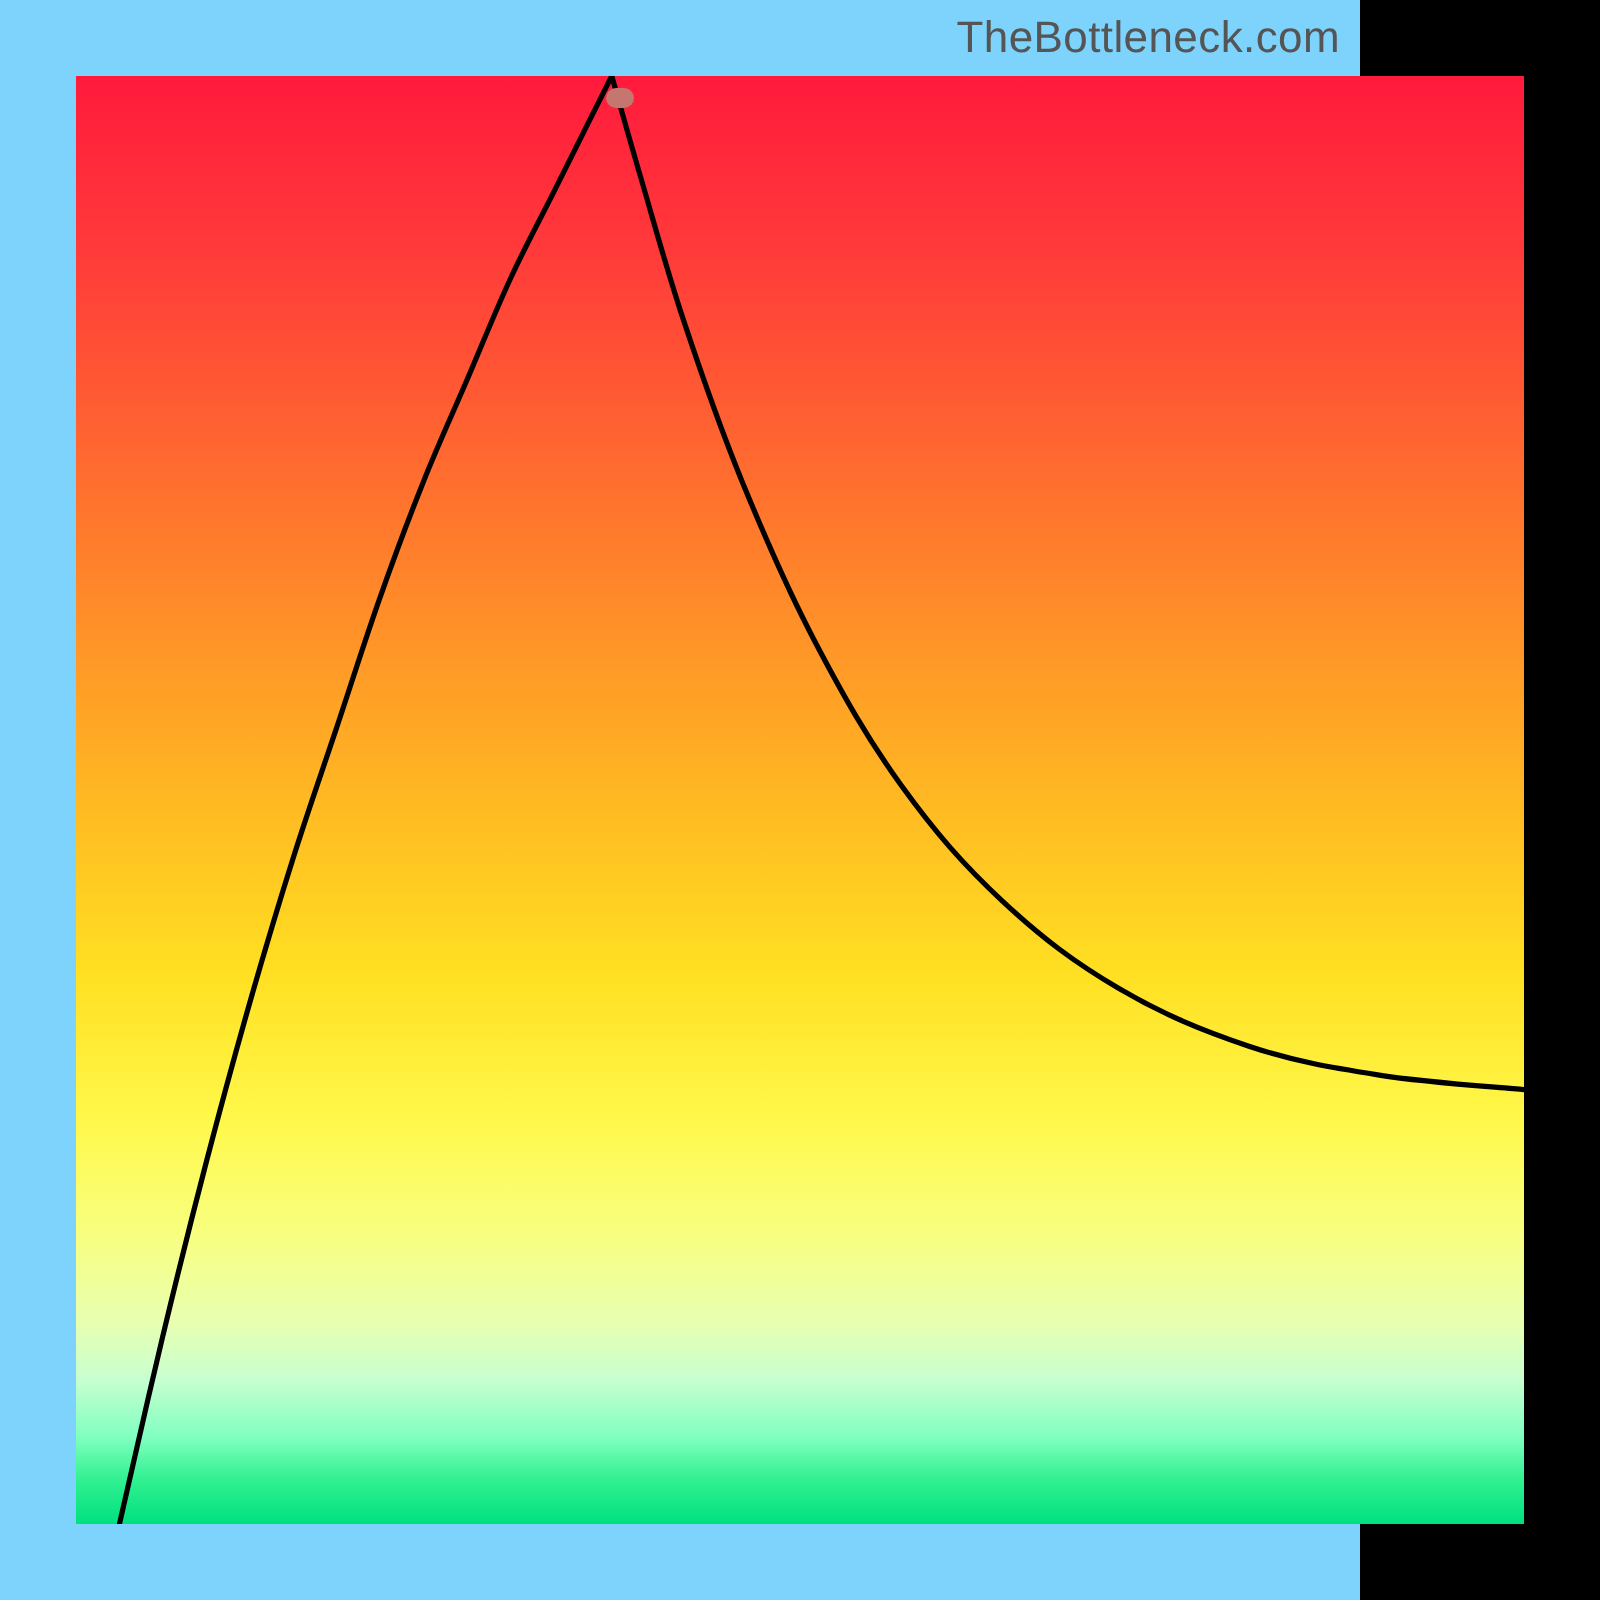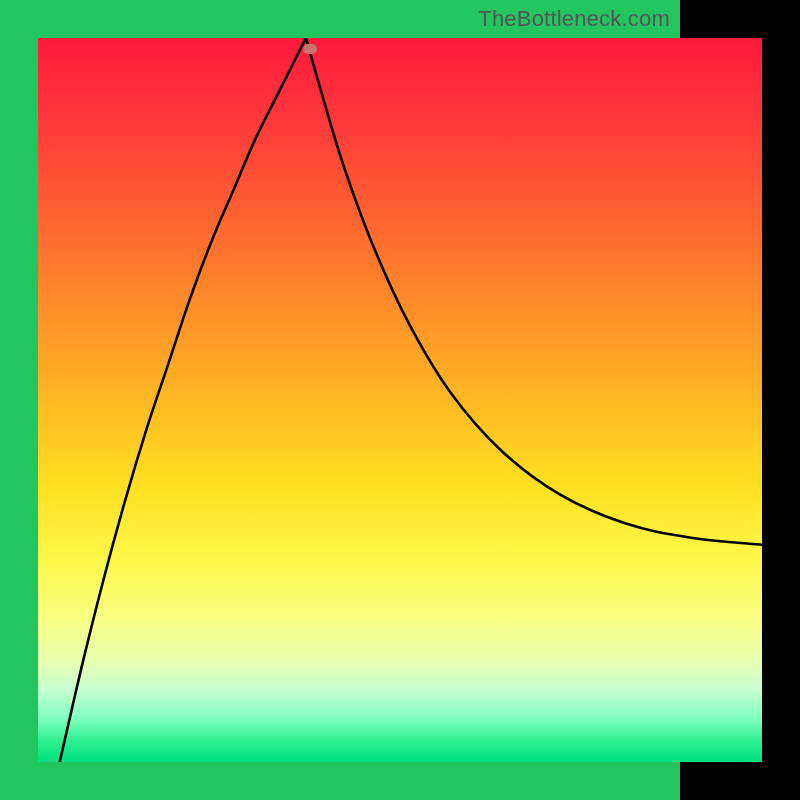--- a/index.html
+++ b/index.html
@@ -10,21 +10,21 @@
     background: #000;
     overflow: hidden;
     font-family: Arial, Helvetica, sans-serif;
   }
   .frame {
     position: absolute;
     top: 0;
     left: 0;
     width: 680px;
     height: 800px;
-    background: #22c55e;
+    background: #7dd3fc;
   }
   .plot-area {
     position: absolute;
     top: 38px;
     left: 38px;
     width: 724px;
     height: 724px;
     background: linear-gradient(to bottom,
       #ff1a3c 0%,
       #ff3a3a 12%,

